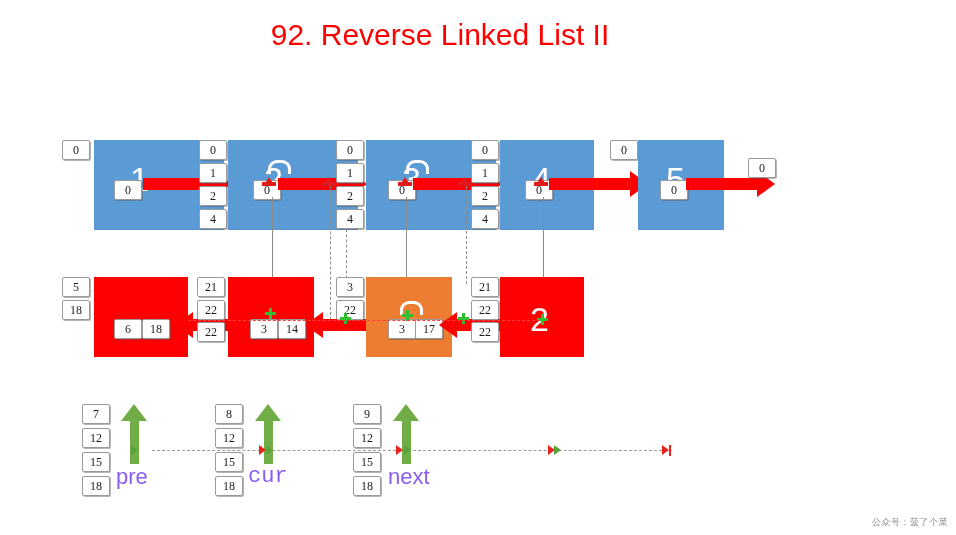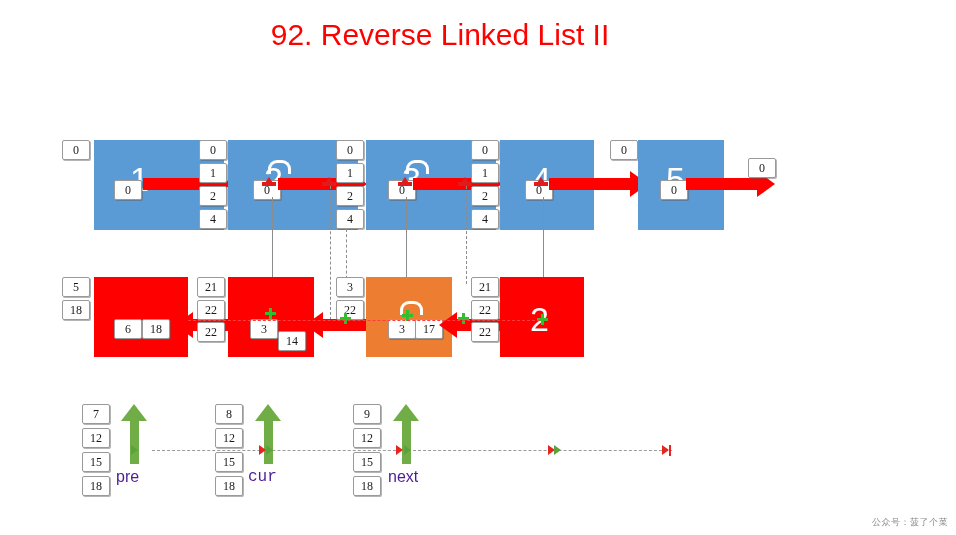--- a/index.html
+++ b/index.html
@@ -66,21 +66,21 @@
   }
 
   
   .mk{position:absolute;width:0;height:0;}
   .mk.redr{border-top:5px solid transparent;border-bottom:5px solid transparent;border-left:7px solid #e8241f;}
   .mk.greenr{border-top:5px solid transparent;border-bottom:5px solid transparent;border-left:7px solid #5aa33a;}
   .mk.bar{width:2px;height:11px;background:#e8241f;border:none;}
 
   
   .plabel{
-    position:absolute;color:#4c1d95;font-size:16px;line-height:22px;
+    position:absolute;color:#8b5cf6;font-size:22px;line-height:22px;
     font-family:"Liberation Sans","DejaVu Sans",sans-serif;
   }
 
   
   .nulltext{
     position:absolute;color:#111111;font-size:35px;line-height:36px;
     font-family:"Liberation Sans","DejaVu Sans",sans-serif;
   }
 
   
@@ -197,21 +197,21 @@
   <div class="chip" style="left:142px;top:319px;">18</div>
 
   <div class="rarrow left" style="left:192px;top:319px;width:60px;"></div>
 
   <div class="chip" style="left:197px;top:277px;">21</div>
   <div class="chip" style="left:197px;top:300px;">22</div>
   <div class="chip" style="left:197px;top:322px;">22</div>
 
   <div class="node red" style="left:228px;top:277px;width:86px;height:80px;"></div>
   <div class="chip" style="left:250px;top:319px;">3</div>
-  <div class="chip" style="left:278px;top:319px;margin-top:12px;">14</div>
+  <div class="chip" style="left:278px;top:319px;">14</div>
   <div class="gcross" style="left:265px;top:308px;"></div>
 
   <div class="rarrow left" style="left:322px;top:319px;width:50px;"></div>
 
   <div class="chip" style="left:336px;top:277px;">3</div>
   <div class="chip" style="left:336px;top:300px;">22</div>
   <div class="gcross" style="left:340px;top:313px;"></div>
 
   <div class="node orange" style="left:366px;top:277px;width:86px;height:80px;"></div>
   <div class="chip" style="left:388px;top:319px;">3</div>

